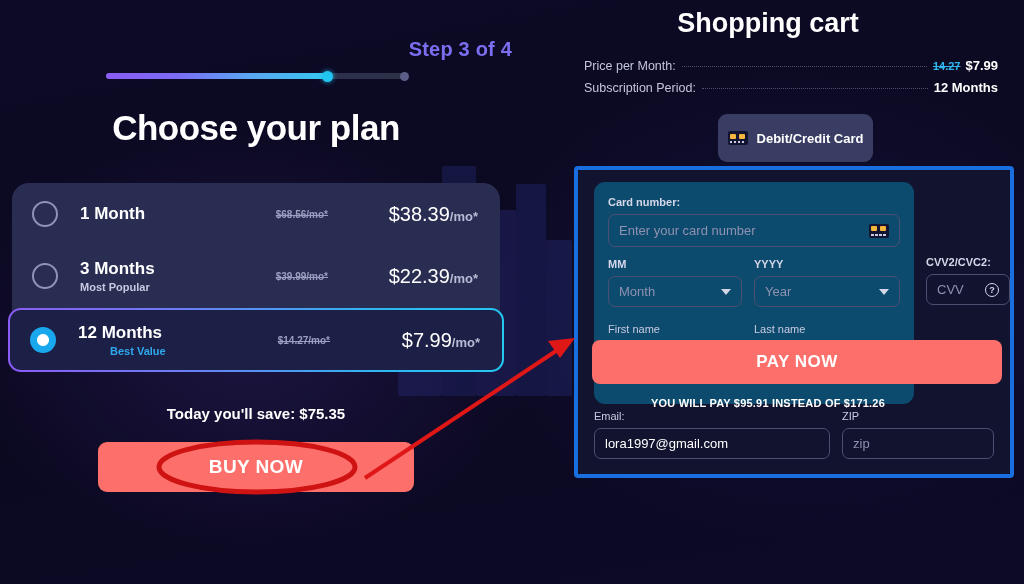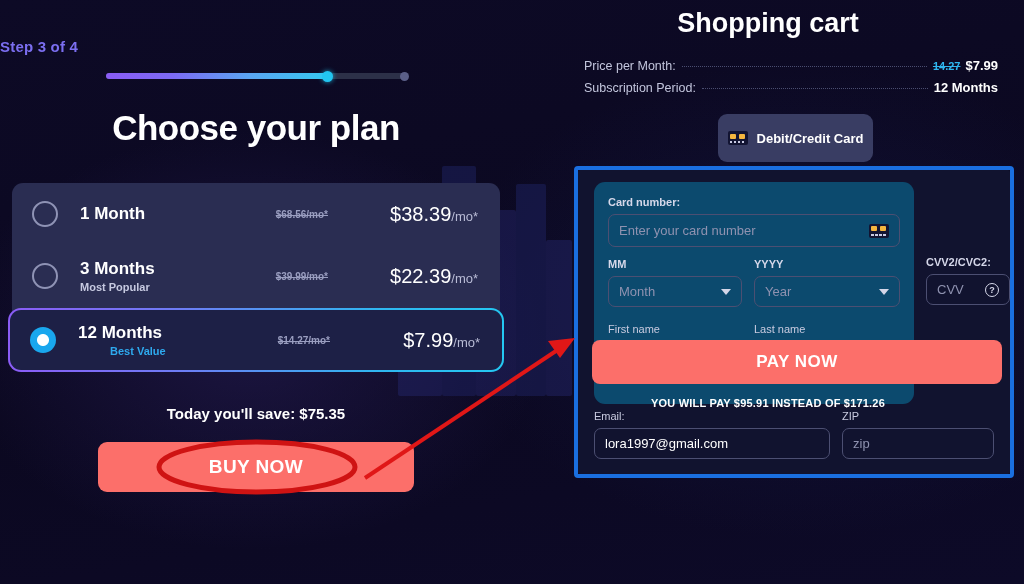--- a/index.html
+++ b/index.html
@@ -17,22 +17,22 @@
       linear-gradient(170deg, #0d0a26 0%, #0b0820 55%, #0d0a28 100%);
     overflow: hidden;
   }
   
   .sky { position: absolute; background: rgba(38,40,110,0.45); border-radius: 2px; }
   .sky2 { position: absolute; background: rgba(30,32,92,0.55); border-radius: 2px; }
 
   
   .left { position: absolute; left: 0; top: 0; width: 512px; height: 584px; }
   .step-label {
-    position: absolute; left: 0; top: 38px; width: 512px; text-align: left;
-    font-size: 15px; font-weight: 700; color: #7b6ef0; letter-spacing: .2px;
+    position: absolute; left: 0; top: 38px; width: 512px; text-align: right;
+    font-size: 20px; font-weight: 700; color: #7b6ef0; letter-spacing: .2px;
   }
   .progress-wrap { position: absolute; left: 106px; top: 71px; width: 302px; height: 10px; }
   .prog-track {
     position: absolute; left: 0; top: 2px; width: 302px; height: 6px;
     border-radius: 3px; background: #2c3048;
   }
   .prog-fill {
     position: absolute; left: 0; top: 2px; width: 222px; height: 6px; border-radius: 3px;
     background: linear-gradient(90deg, #8a5cf5 0%, #7c6af4 30%, #5aa6f2 65%, #35c8f0 100%);
   }
@@ -44,21 +44,21 @@
     position: absolute; left: 294px; top: 1px; width: 9px; height: 9px;
     border-radius: 50%; background: #5b5f88;
   }
   .choose-title {
     position: absolute; left: 0; top: 108px; width: 512px; text-align: center;
     font-size: 35px; font-weight: 700; color: #ffffff; letter-spacing: -0.5px;
   }
 
   .plans {
     position: absolute; left: 12px; top: 183px; width: 488px;
-    background: #2a2d52; border-radius: 11px;
+    background: #2a2d52; border-radius: 17px;
   }
   .plan-row {
     position: relative; display: flex; align-items: center;
     height: 62px; padding: 0 22px 0 20px;
   }
   .plan-row.tall { height: 62px; }
   .radio {
     width: 26px; height: 26px; border-radius: 50%;
     border: 2px solid #8f93b5; flex: 0 0 auto; margin-right: 22px;
   }
@@ -69,21 +69,21 @@
   .plan-names { flex: 0 0 auto; width: 160px; }
   .plan-title { font-size: 17px; font-weight: 700; color: #ffffff; line-height: 1.15; }
   .plan-sub { font-size: 11px; font-weight: 700; color: #c6c9e0; margin-top: 2px; }
   .plan-sub.cyan { color: #2ea9ee; margin-left: 32px; }
   .plan-old {
     flex: 1 1 auto; text-align: right; padding-right: 18px;
     font-size: 10px; font-weight: 700; color: #9a9ec0; text-decoration: line-through;
   }
   .plan-new { flex: 0 0 auto; width: 132px; text-align: right; }
   .plan-new .amt { font-size: 20px; font-weight: 400; color: #ffffff; }
-  .plan-new .per { font-size: 13px; font-weight: 400; color: #b9bcd6; }
+  .plan-new .per { font-size: 13px; font-weight: 700; color: #b9bcd6; }
 
   .plan-selected {
     position: absolute; left: 8px; top: 308px; width: 496px; height: 64px;
     border-radius: 13px; padding: 2px;
     background: linear-gradient(90deg, #8b5cf6 0%, #6d7df5 35%, #2fb7f0 75%, #24c8f2 100%);
   }
   .plan-selected-inner {
     width: 100%; height: 100%; border-radius: 11px; background: #1d2046;
     display: flex; align-items: center; padding: 0 22px 0 20px;
   }

